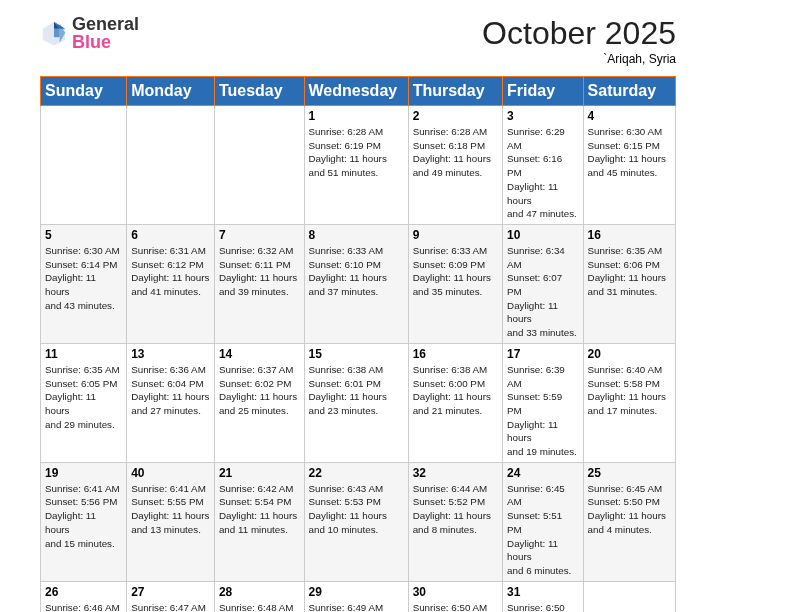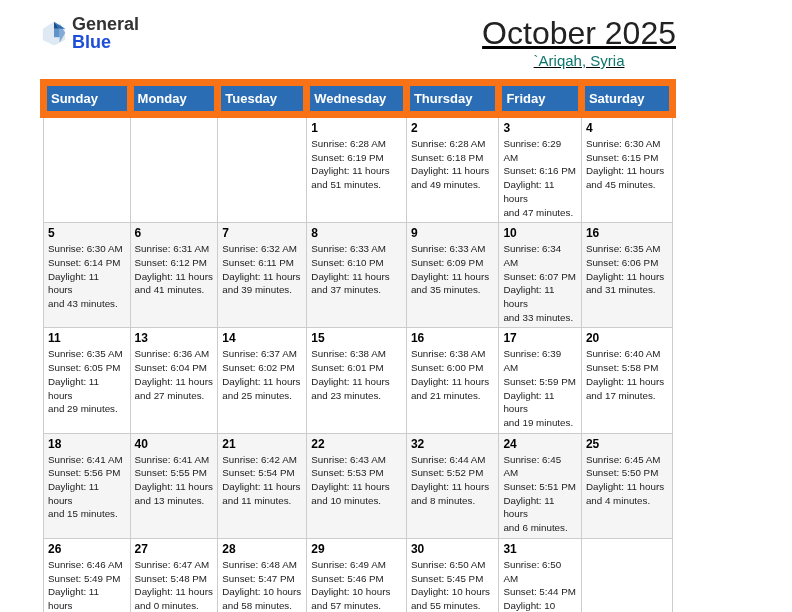--- a/index.html
+++ b/index.html
@@ -25,51 +25,50 @@
       display: flex;
       align-items: center;
       gap: 4px;
     }
     .logo-text {
       font-size: 18px;
       font-weight: bold;
       line-height: 1;
     }
     .logo-general { color: #333; }
-    .logo-blue { color: #1d4ed8; }
+    .logo-blue { color: #ec4899; }
     .logo-icon {
       width: 28px;
       height: 28px;
     }
     .title-block {
-      text-align: center;
-      text-decoration: underline;
+      text-align: right;
     }
     .month-title {
       font-size: 32px;
       font-weight: normal;
       color: #222;
     }
     .location {
-      font-size: 15px;
-      color: #0f766e;
+      font-size: 12px;
+      color: #000000;
     }
     .calendar {
       width: 100%;
       border-collapse: collapse;
       font-size: 10.5px;
     }
     .calendar th {
       background-color: #2a6db5;
       color: #fff;
       padding: 5px 4px;
       text-align: left;
-      font-size: 13px;
+      font-size: 16px;
       font-weight: bold;
-      border: 7px solid #f97316;
+      border: 1px solid #f97316;
     }
     .calendar td {
       border: 1px solid #ccc;
       vertical-align: top;
       padding: 3px 4px;
       width: 113px;
       min-height: 80px;
       background: #fff;
     }
     .calendar tr:nth-child(even) td {
@@ -208,21 +207,21 @@
             <span class="day-number">17</span>
             <div class="day-info">Sunrise: 6:39 AM<br>Sunset: 5:59 PM<br>Daylight: 11 hours<br>and 19 minutes.</div>
           </td>
           <td>
             <span class="day-number">20</span>
             <div class="day-info">Sunrise: 6:40 AM<br>Sunset: 5:58 PM<br>Daylight: 11 hours<br>and 17 minutes.</div>
           </td>
         </tr>
         <tr>
           <td>
-            <span class="day-number">18</span>
+            <span class="day-number">19</span>
             <div class="day-info">Sunrise: 6:41 AM<br>Sunset: 5:56 PM<br>Daylight: 11 hours<br>and 15 minutes.</div>
           </td>
           <td>
             <span class="day-number">40</span>
             <div class="day-info">Sunrise: 6:41 AM<br>Sunset: 5:55 PM<br>Daylight: 11 hours<br>and 13 minutes.</div>
           </td>
           <td>
             <span class="day-number">21</span>
             <div class="day-info">Sunrise: 6:42 AM<br>Sunset: 5:54 PM<br>Daylight: 11 hours<br>and 11 minutes.</div>
           </td>

